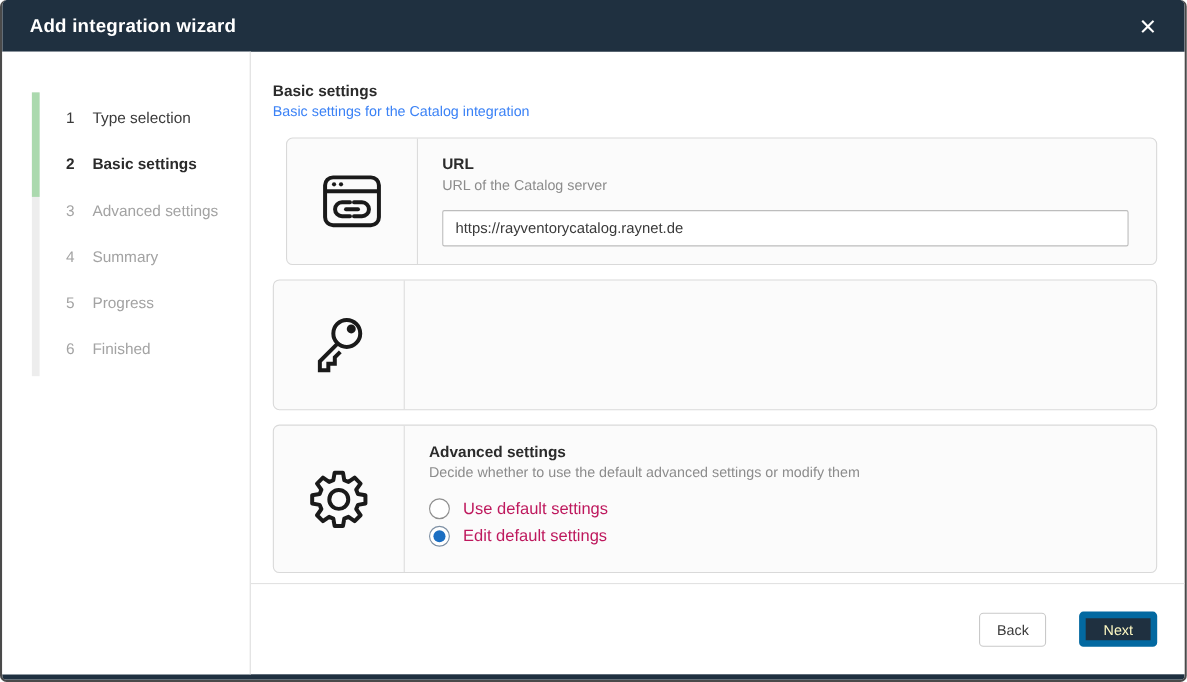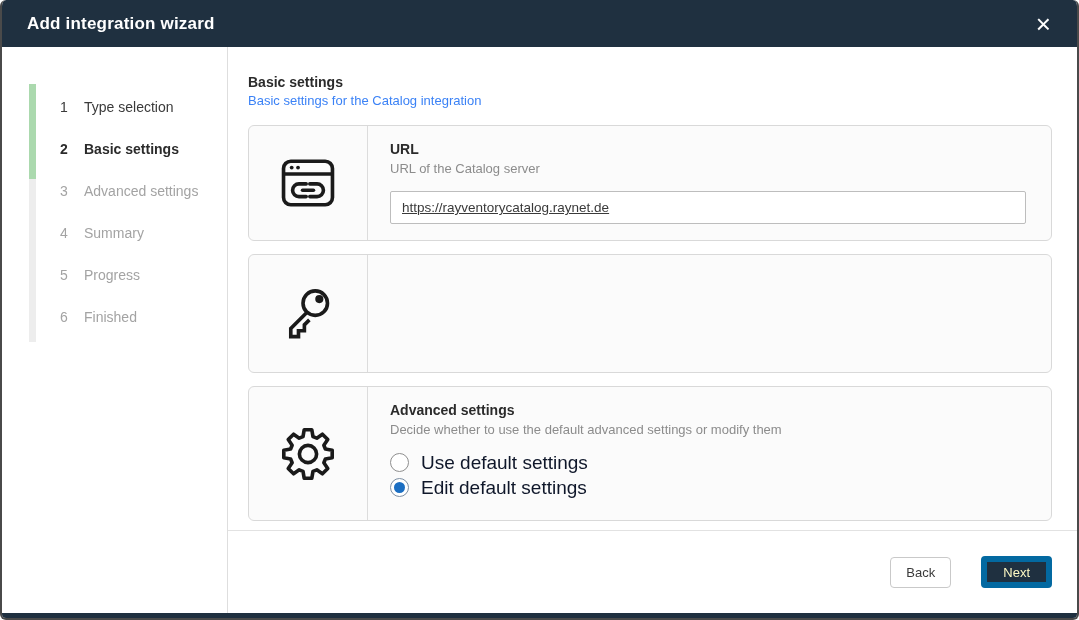--- a/index.html
+++ b/index.html
@@ -49,55 +49,55 @@
 
   .page-head h2 { font-size: 14px; font-weight: 700; color: #2b2b2b; }
   .page-head p  { font-size: 13px; color: #3b82f6; margin-top: 3px; }
 
   
   .card {
     display: flex; background: #fbfbfb;
     border: 1px solid #d9d9d9; border-radius: 6px;
     margin-top: 13px;
   }
-  .card.first { margin-top: 17px; }
+  .card.first { margin-top: 17px; margin-left: 12px; }
   .card-url { min-height: 116px; }
   .card-api { min-height: 119px; }
   .card-adv { min-height: 135px; }
   .icon-panel {
     width: 119px; flex: 0 0 119px;
     border-right: 1px solid #dcdcdc;
     display: flex; align-items: center; justify-content: center;
   }
   .icon-panel svg { width: 58px; height: 58px; }
   .card-body { flex: 1; padding: 15px 25px 16px 22px; }
   .card-body h3 { font-size: 14px; font-weight: 700; color: #2b2b2b; }
   .card-body .desc { font-size: 13px; color: #8c8c8c; margin-top: 4px; }
   .text-input {
     margin-top: 15px; width: 100%; height: 33px;
     border: 1px solid #bdbdbd; border-radius: 2px; background: #ffffff;
     font-family: "Liberation Sans", sans-serif; font-size: 13.5px; color: #3a3a3a;
-    padding: 14px 11px; display: flex; align-items: center; text-decoration: underline;
+    padding: 14px 11px; display: flex; align-items: center;
   }
   .redacted-text { filter: blur(3px); color: #8b8b8b; font-size: 13px; letter-spacing: .5px; white-space: nowrap; overflow: hidden; }
 
   
   .radio-group { margin-top: 13px; }
   .radio-row { display: flex; align-items: center; height: 25px; cursor: pointer; }
   .radio-circle {
     width: 19px; height: 19px; border-radius: 50%;
     border: 1.5px solid #8f8f8f; background: #ffffff;
     display: inline-flex; align-items: center; justify-content: center;
     flex: 0 0 19px;
   }
   .radio-row.checked .radio-circle { border-color: #7d8fa3; }
   .radio-row.checked .radio-circle::after {
     content: ""; width: 11px; height: 11px; border-radius: 50%; background: #1b6ec2;
   }
-  .radio-label { font-size: 19px; color: #0f172a; margin-left: 12px; }
+  .radio-label { font-size: 15px; color: #be185d; margin-left: 12px; }
 
   
   .footer {
     flex: 0 0 83px; border-top: 1px solid #e2e2e2;
     display: flex; align-items: center; justify-content: flex-end;
     gap: 30px; padding-right: 25px;
   }
   .btn { height: 31px; border-radius: 4px; font-family: "Liberation Sans", sans-serif; font-size: 13px; cursor: pointer; padding: 0 15px; }
   .btn-back { background: #ffffff; border: 1px solid #c9c9c9; color: #3a3a3a; }
   .btn-next { background: #1f3040; border: 6px solid #0369a1; color: #fef9c3; height: 32px; padding: 0 16px; }

